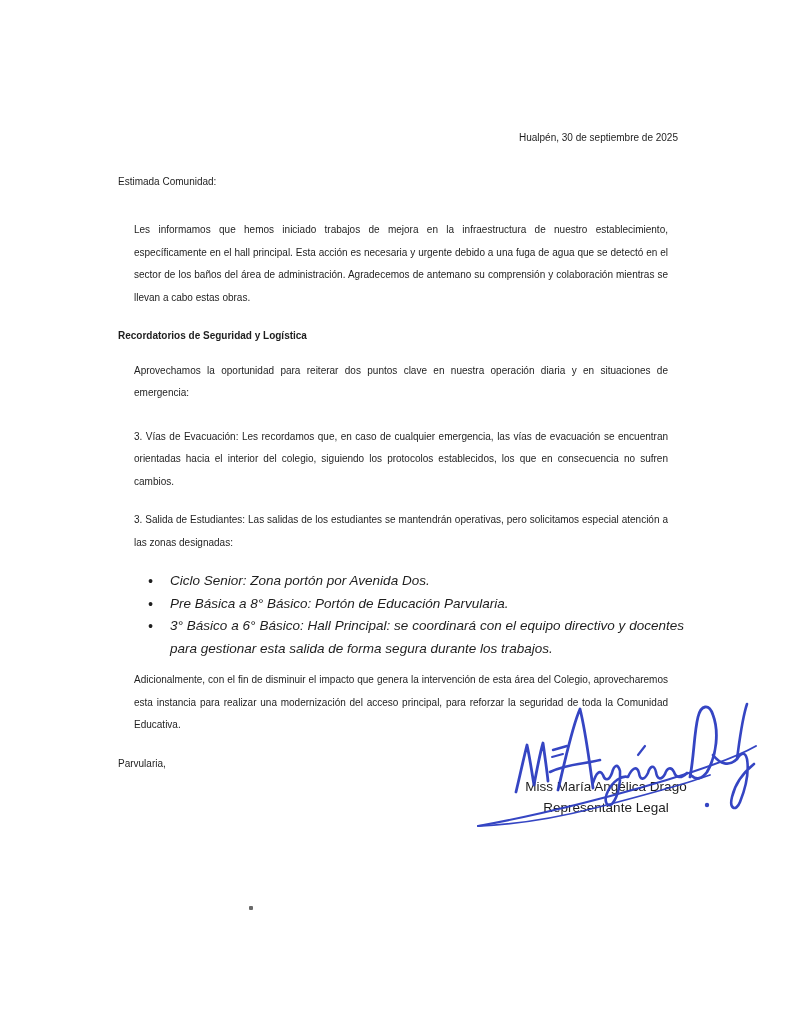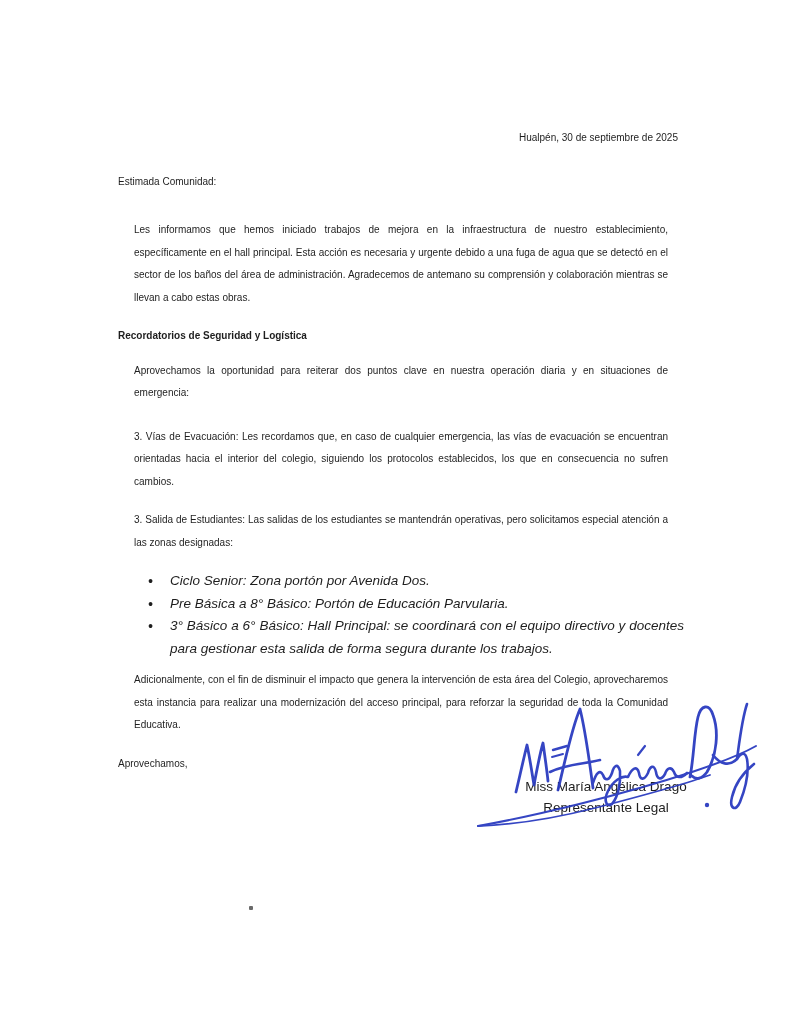--- a/index.html
+++ b/index.html
@@ -87,21 +87,21 @@
 
     <ul class="bullet-list">
       <li>Ciclo Senior: Zona portón por Avenida Dos.</li>
       <li>Pre Básica a 8° Básico: Portón de Educación Parvularia.</li>
       <li>3° Básico a 6° Básico: Hall Principal: se coordinará con el equipo directivo y docentes para gestionar esta salida de forma segura durante los trabajos.</li>
     </ul>
 
     <p class="line para p3">Adicionalmente, con el fin de disminuir el impacto que genera la intervención de esta área del Colegio, aprovecharemos esta instancia para realizar una modernización del acceso principal, para reforzar la seguridad de toda la Comunidad Educativa.</p>
 
 
-    <div class="line closing2">Aprovechamos,</div>
+    <div class="line closing2">Parvularia,</div>
 
   </div>
 
   <div class="signature-block">
     <div>Miss María Angélica Drago</div>
     <div>Representante Legal</div>
   </div>
 
   <svg class="signature-svg" viewBox="0 0 330 148" xmlns="http://www.w3.org/2000/svg">
     <g fill="none" stroke="#2b3cc0" stroke-linecap="round" stroke-linejoin="round" opacity="0.95">

